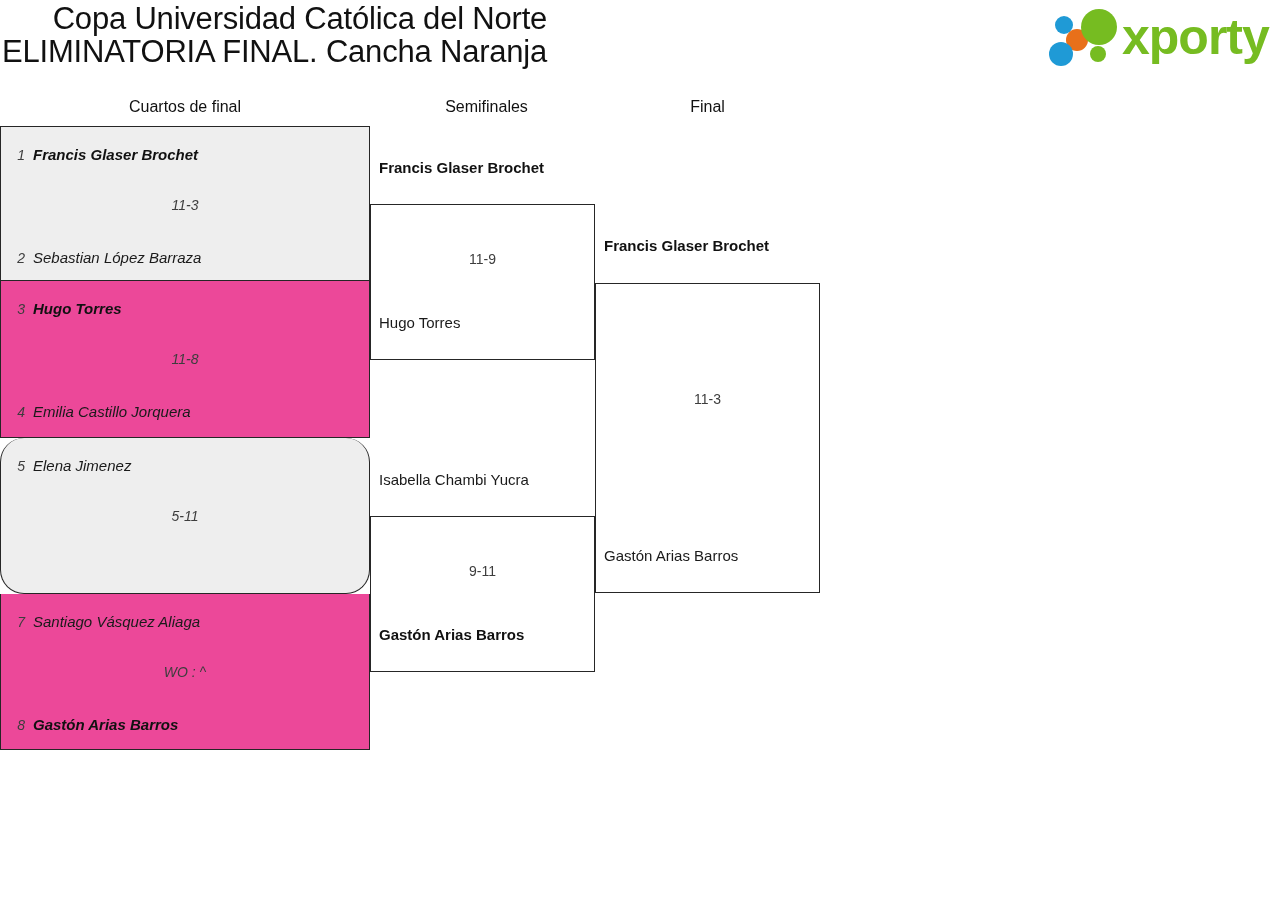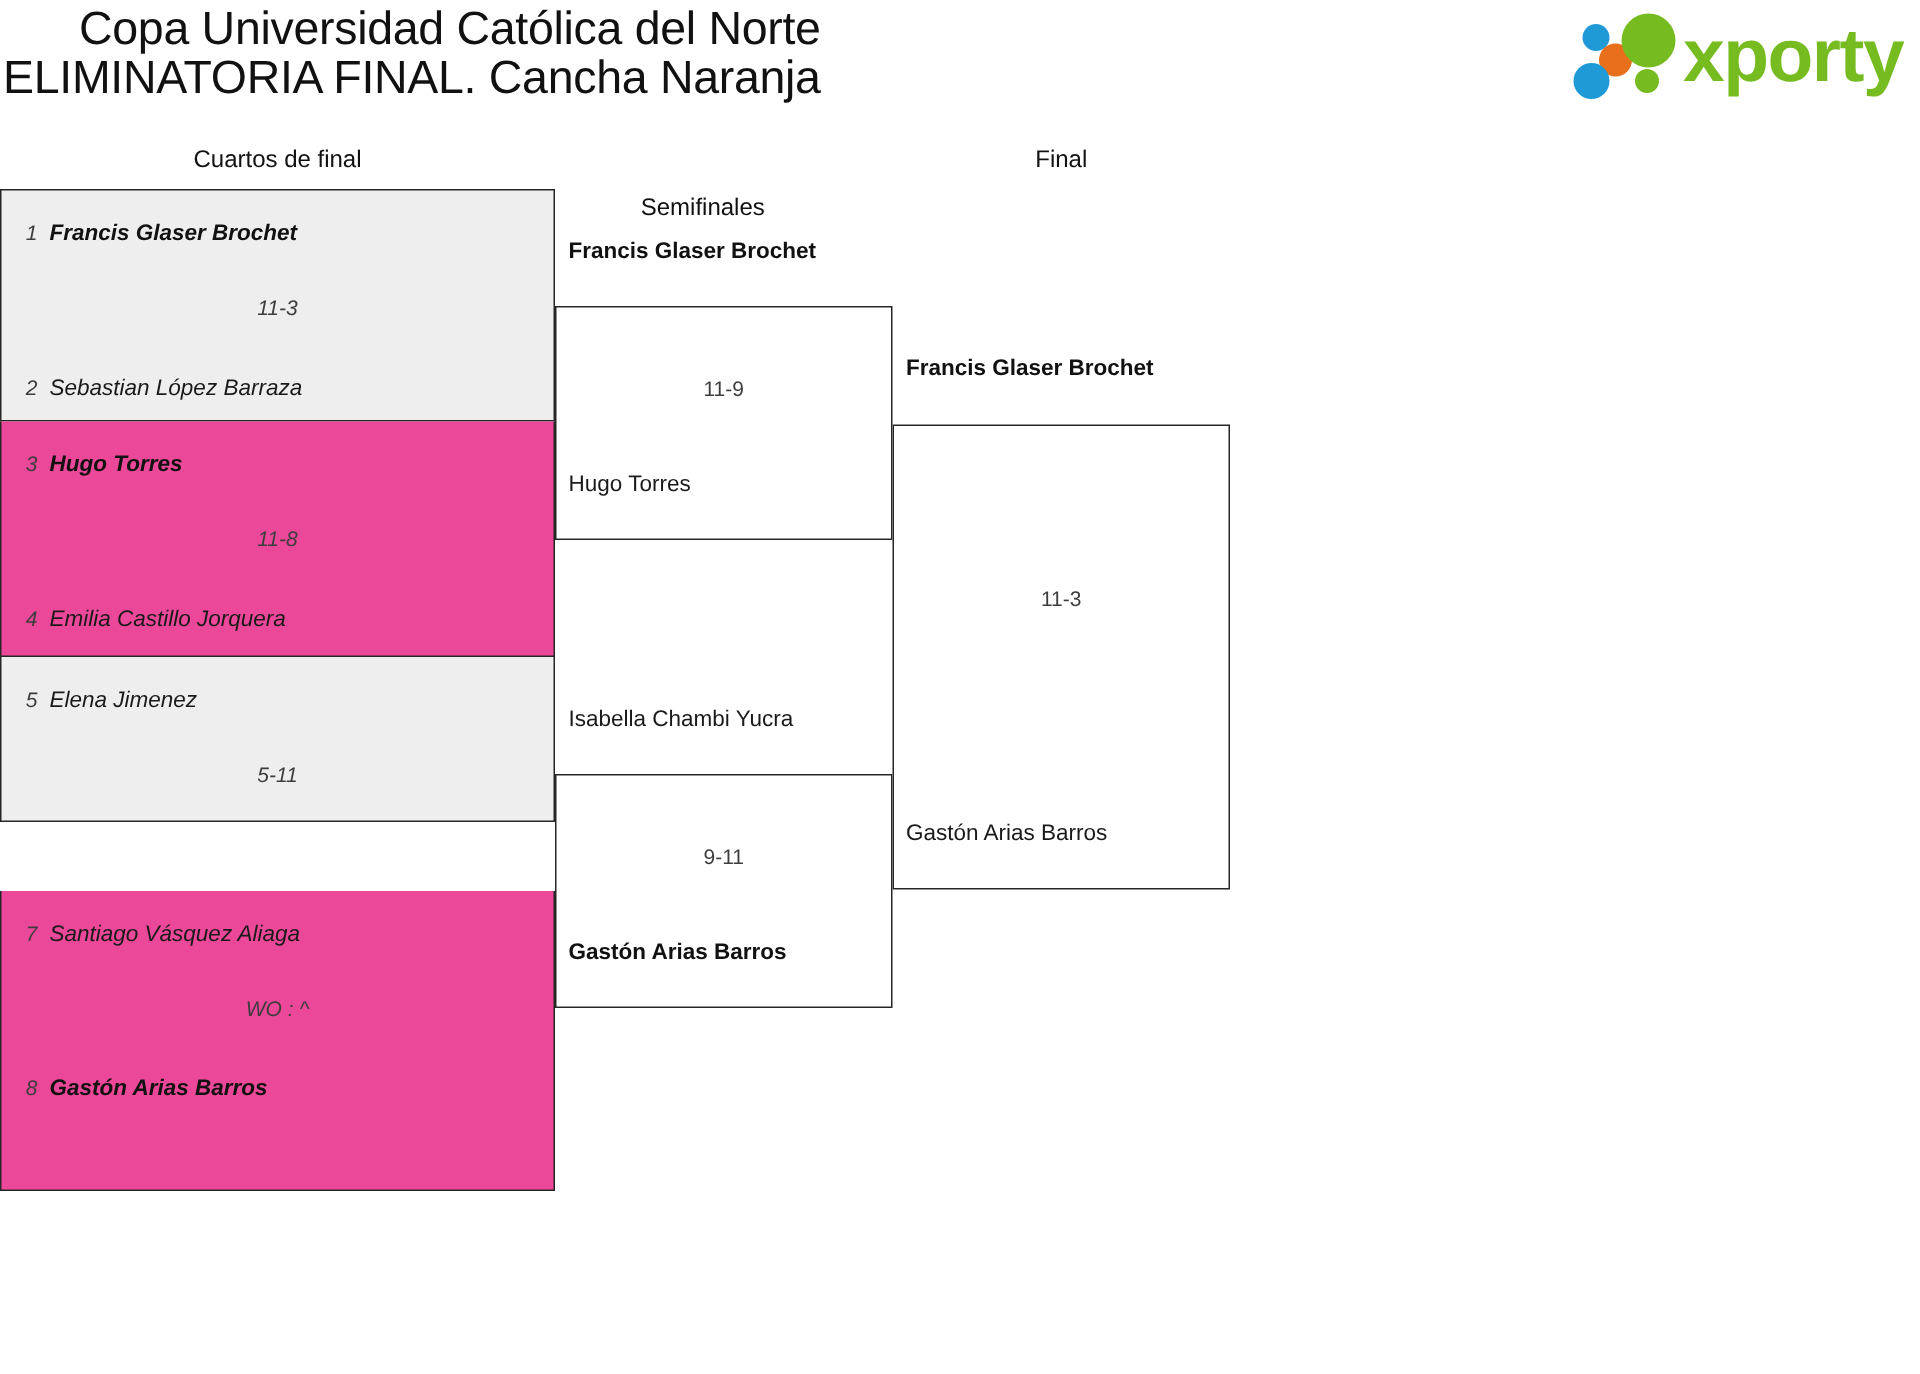--- a/index.html
+++ b/index.html
@@ -55,21 +55,21 @@
     top: 96px;
     height: 22px;
     line-height: 22px;
     font-size: 16px;
     font-weight: 400;
     color: #111111;
     text-align: center;
     white-space: nowrap;
   }
   #round-header-0 { left: 0px;   width: 370px; }
-  #round-header-1 { left: 356px; width: 225px; margin-top: 32px; }
+  #round-header-1 { left: 374px; width: 225px; }
   #round-header-2 { left: 595px; width: 225px; }
 
   
   #bracket {
     position: absolute;
     left: 0;
     top: 126px;
     width: 1280px;
     height: 680px;
   }
@@ -224,28 +224,28 @@
   <div class="qf-box plain" style="top:155px;height:157px;">
     <div class="seed-row top">
       <span class="seed-num">3</span><span class="player-name winner">Hugo Torres</span>
     </div>
     <div class="qf-score">11-8</div>
     <div class="seed-row bottom">
       <span class="seed-num">4</span><span class="player-name">Emilia Castillo Jorquera</span>
     </div>
   </div>
 
-  <div class="qf-box shaded" style="top:312px;height:110px;">
+  <div class="qf-box shaded" style="top:312px;height:156px;border-radius:24px;">
     <div class="seed-row top">
       <span class="seed-num">5</span><span class="player-name">Elena Jimenez</span>
     </div>
     <div class="qf-score">5-11</div>
   </div>
 
-  <div class="qf-box plain" style="top:468px;height:200px;padding-left:11px;">
+  <div class="qf-box plain" style="top:468px;height:156px;padding-left:11px;">
     <div class="seed-row top">
       <span class="seed-num">7</span><span class="player-name">Santiago Vásquez Aliaga</span>
     </div>
     <div class="qf-score">WO : ^</div>
     <div class="seed-row bottom">
       <span class="seed-num">8</span><span class="player-name winner">Gastón Arias Barros</span>
     </div>
   </div>
 
   <div class="sf-box" style="top:78px;height:156px;">

